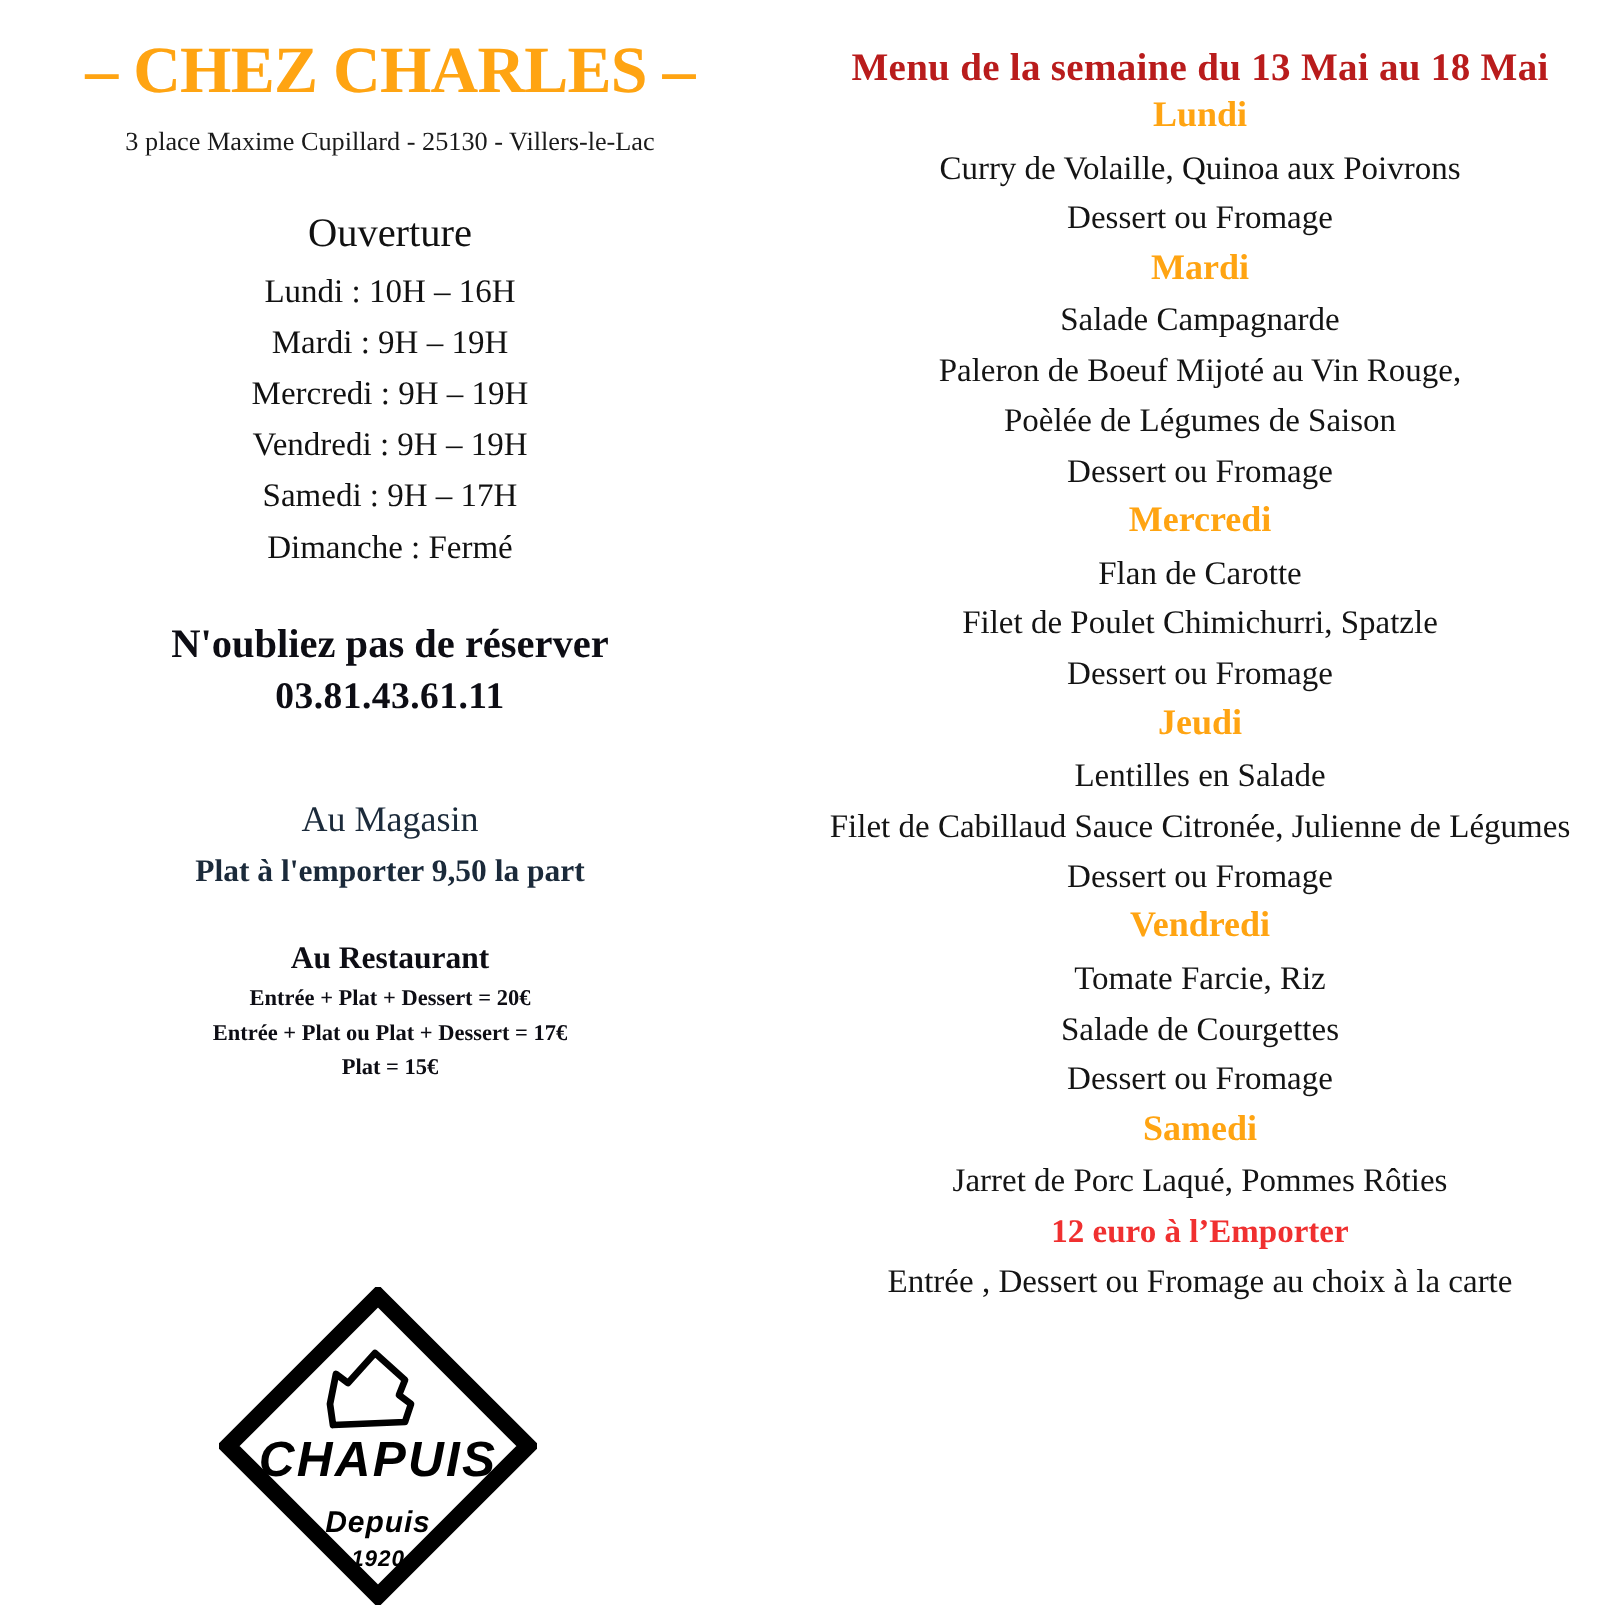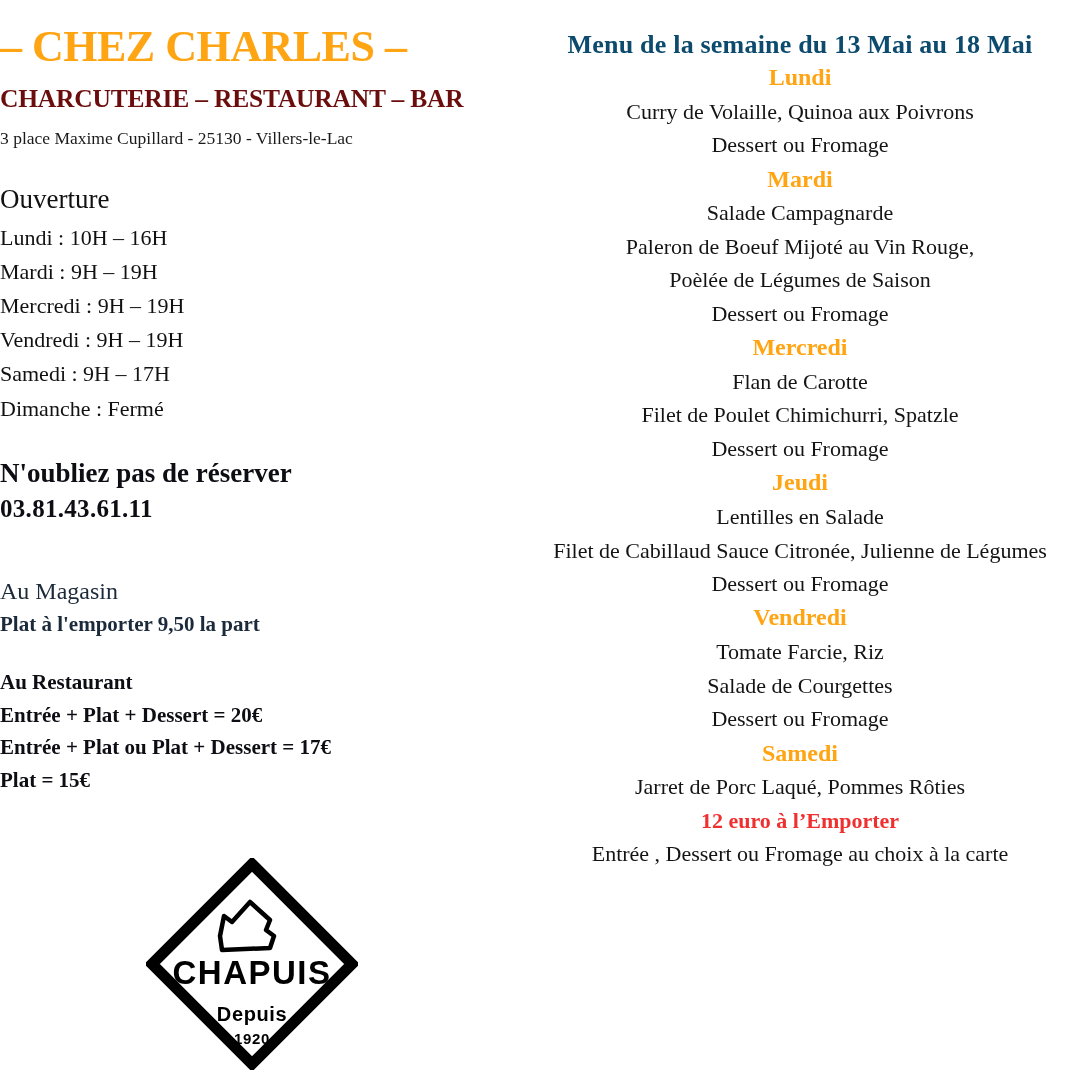--- a/index.html
+++ b/index.html
@@ -17,20 +17,21 @@
   .page {
     position: relative;
     width: 1080px;
     height: 1080px;
     display: flex;
   }
   
   .left-col {
     width: 520px;
     position: relative;
+    text-align: center;
   }
   .brand-title {
     margin: 0;
     padding-top: 24px;
     font-size: 44px;
     font-weight: bold;
     letter-spacing: -0.5px;
     color: #FFA412;
     line-height: 1.05;
     white-space: nowrap;
@@ -98,52 +99,53 @@
   .resto-block {
     padding-top: 26px;
   }
   .resto-heading {
     font-size: 21px;
     font-weight: bold;
     color: #0d0d14;
     line-height: 1.55;
   }
   .resto-line {
-    font-size: 21px;
+    font-size: 15px;
     font-weight: bold;
     color: #0d0d14;
     line-height: 1.55;
     white-space: nowrap;
   }
   
   .logo-wrap {
     position: absolute;
     left: 0;
     right: 17px;
     top: 858px;
     display: flex;
     justify-content: center;
+    font-style: italic;
   }
   .logo-box {
     position: relative;
     width: 212px;
     height: 212px;
   }
   .logo-svg { display: block; }
   
   .right-col {
     width: 560px;
     position: relative;
     text-align: center;
     padding-top: 30px;
   }
   .week-title {
     margin: 0;
     font-size: 26px;
-    color: #0c4a6e;
+    color: #b91c1c;
     letter-spacing: 0.2px;
     white-space: nowrap;
   }
   .day-block { }
   .day-block.tight { margin-top: 0px; }
   .day-name {
     font-size: 24px;
     font-weight: bold;
     color: #FFA412;
     line-height: 1.45;
@@ -160,21 +162,20 @@
   }
 </style>
 </head>
 <body>
 
 <div class="page">
 
   <div class="left-col">
 
     <h1 class="brand-title">– CHEZ CHARLES –</h1>
-    <h2 class="brand-sub">CHARCUTERIE – RESTAURANT – BAR</h2>
     <p class="brand-address">3 place Maxime Cupillard - 25130 - Villers-le-Lac</p>
 
     <div class="hours-block">
       <div class="hours-title">Ouverture</div>
       <div class="hours-line">Lundi : 10H – 16H</div>
       <div class="hours-line">Mardi : 9H – 19H</div>
       <div class="hours-line">Mercredi : 9H – 19H</div>
       <div class="hours-line">Vendredi : 9H – 19H</div>
       <div class="hours-line">Samedi : 9H – 17H</div>
       <div class="hours-line">Dimanche : Fermé</div>

